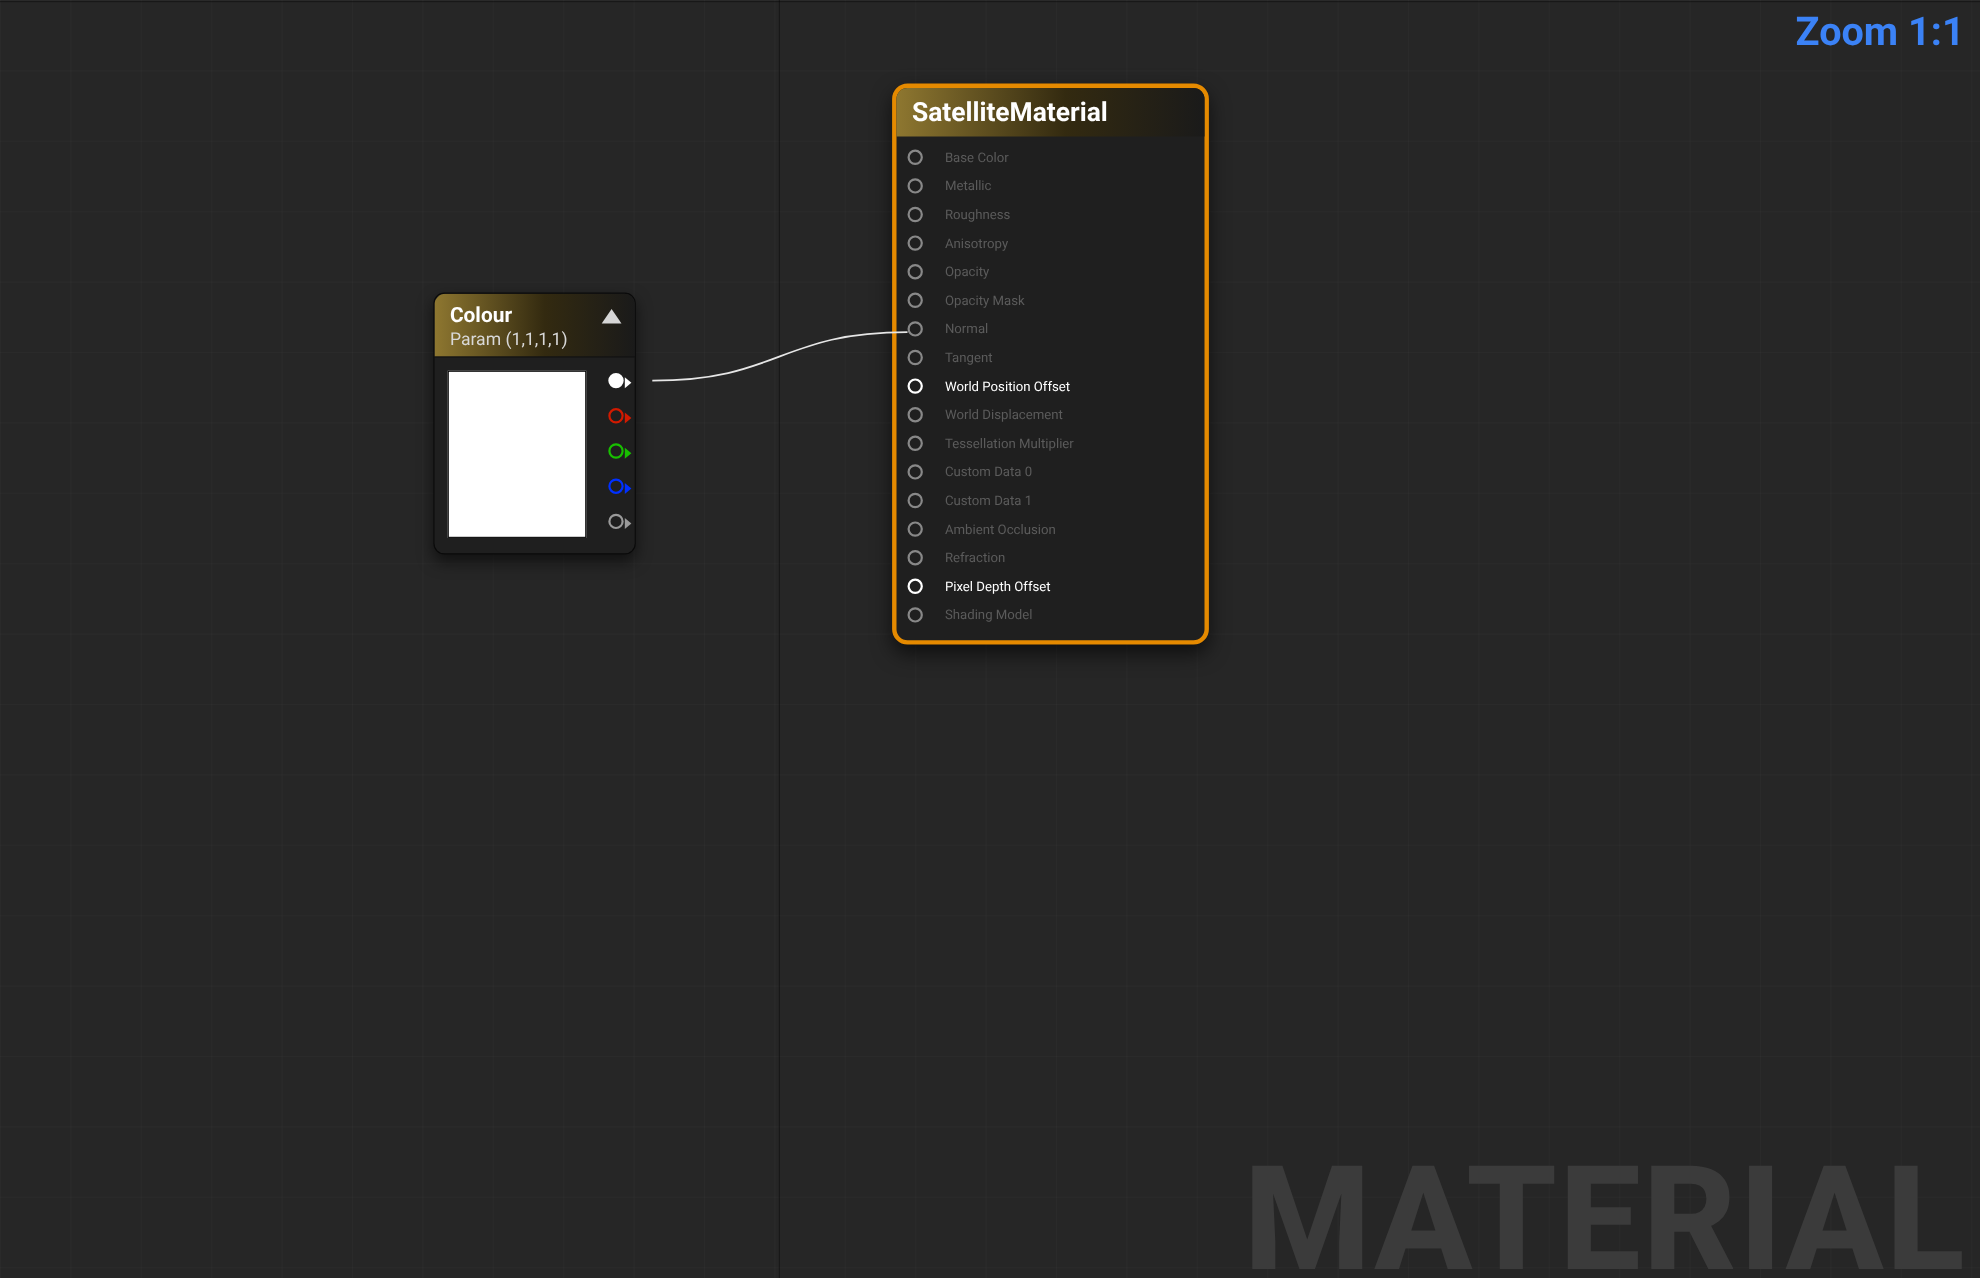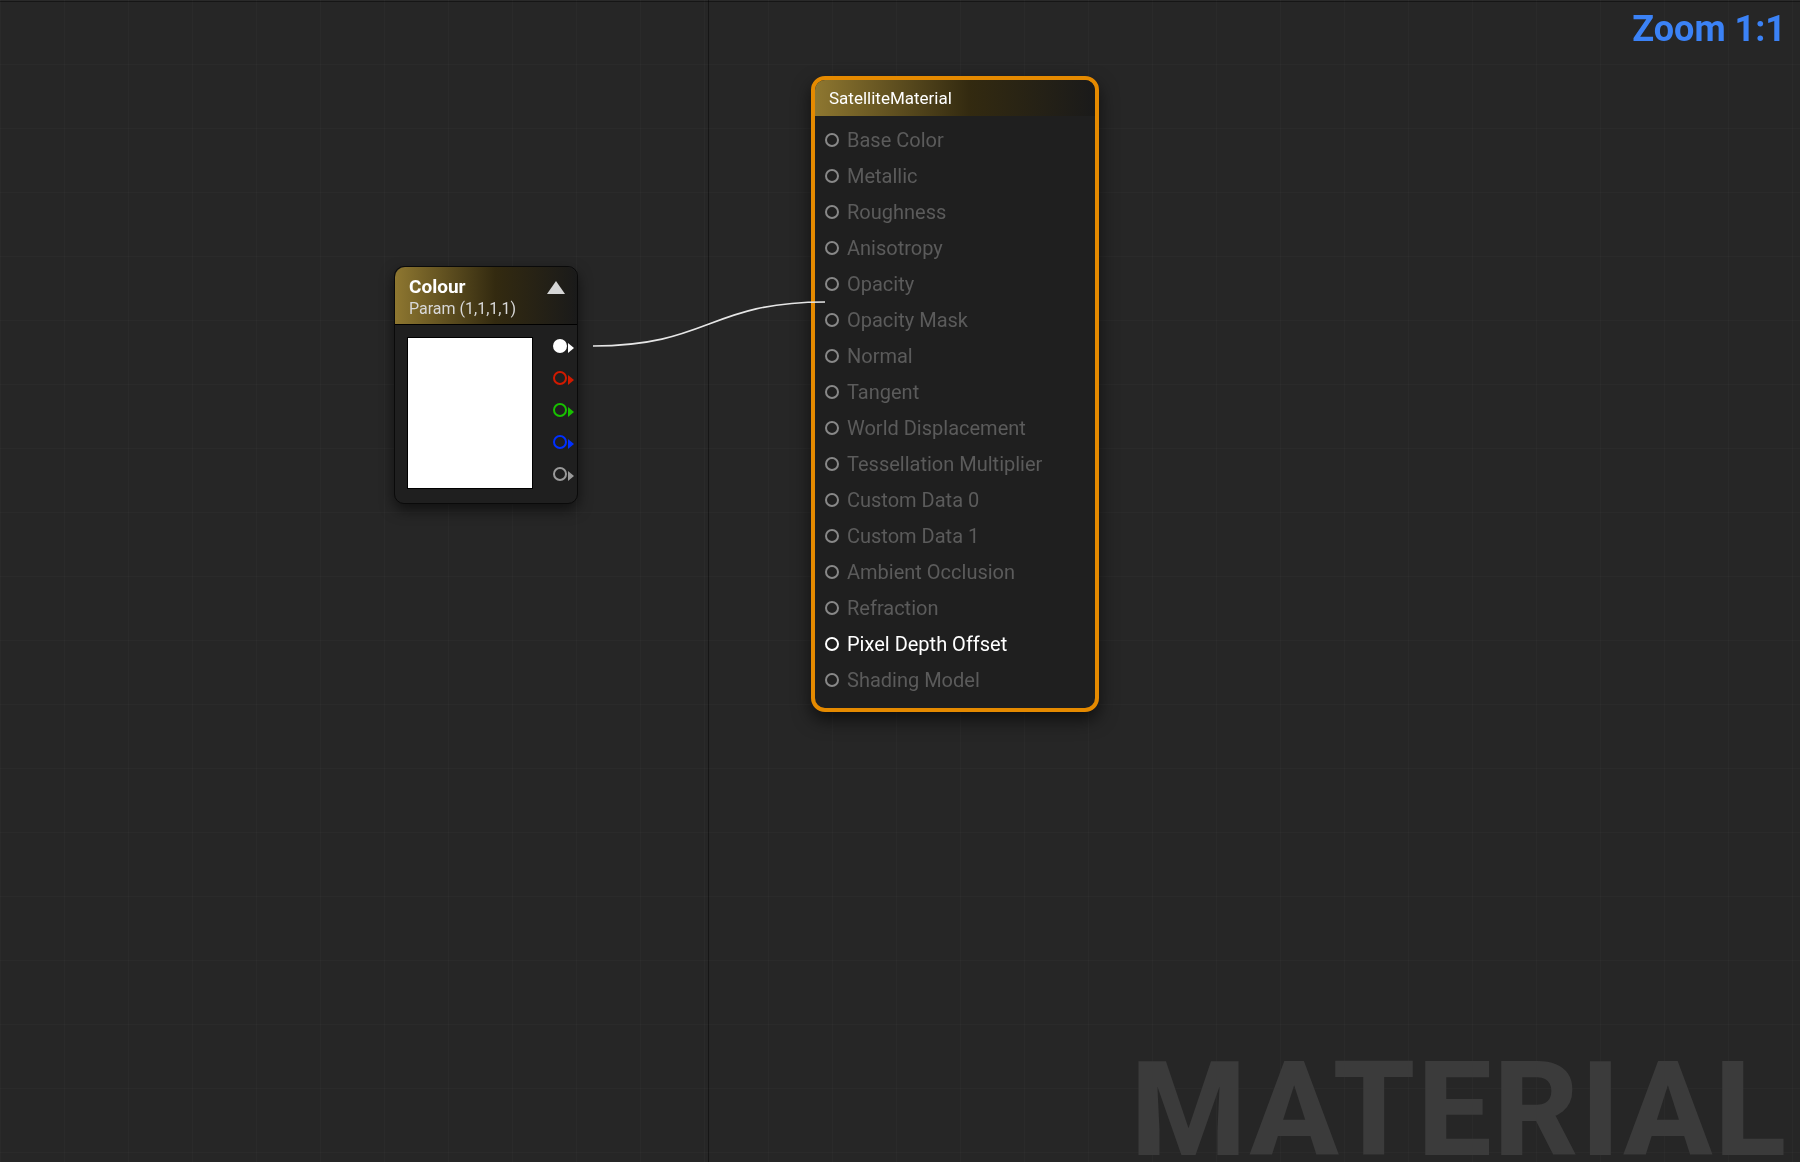--- a/index.html
+++ b/index.html
@@ -117,29 +117,29 @@
   width: 288px;
   background: #1f1f1f;
   border: 4px solid #e58a00;
   border-radius: 14px;
   box-shadow: 0 8px 18px rgba(0,0,0,0.6);
 }
 .mat-header {
   padding: 8px 14px;
   border-radius: 10px 10px 0 0;
   background: linear-gradient(to right, #8e7730 0%, #332a10 55%, #1a1a1a 100%);
-  font-size: 17px; font-weight: 400; color: #fff;
+  font-size: 24px; font-weight: 700; color: #fff;
 }
 .mat-body { padding: 6px 0 10px 0; }
 .mat-row {
   display: flex; align-items: center;
-  gap: 8px;
+  gap: 20px;
   padding: 6px 0 6px 10px;
   position: relative;
-  font-size: 20px;
+  font-size: 12px;
 }
 .mat-row .pin { flex: 0 0 auto; margin-left: 0; }
 .mat-row .pin::after { display: none; } 
 .mat-row .lbl { color: #5b5b5b; }
 .mat-row.active .lbl { color: #ffffff; }
 .mat-row.active .pin { border-color:#fff; }
 .mat-row.connected .pin { background:#fff; border-color:#fff; }
 
 
 .wire {
@@ -203,20 +203,24 @@
         <span class="lbl">Opacity Mask</span>
       </div>
       <div class="mat-row">
         <span class="pin in"></span>
         <span class="lbl">Normal</span>
       </div>
       <div class="mat-row">
         <span class="pin in"></span>
         <span class="lbl">Tangent</span>
       </div>
+      <div class="mat-row active">
+        <span class="pin in"></span>
+        <span class="lbl">World Position Offset</span>
+      </div>
       <div class="mat-row">
         <span class="pin in"></span>
         <span class="lbl">World Displacement</span>
       </div>
       <div class="mat-row">
         <span class="pin in"></span>
         <span class="lbl">Tessellation Multiplier</span>
       </div>
       <div class="mat-row">
         <span class="pin in"></span>

